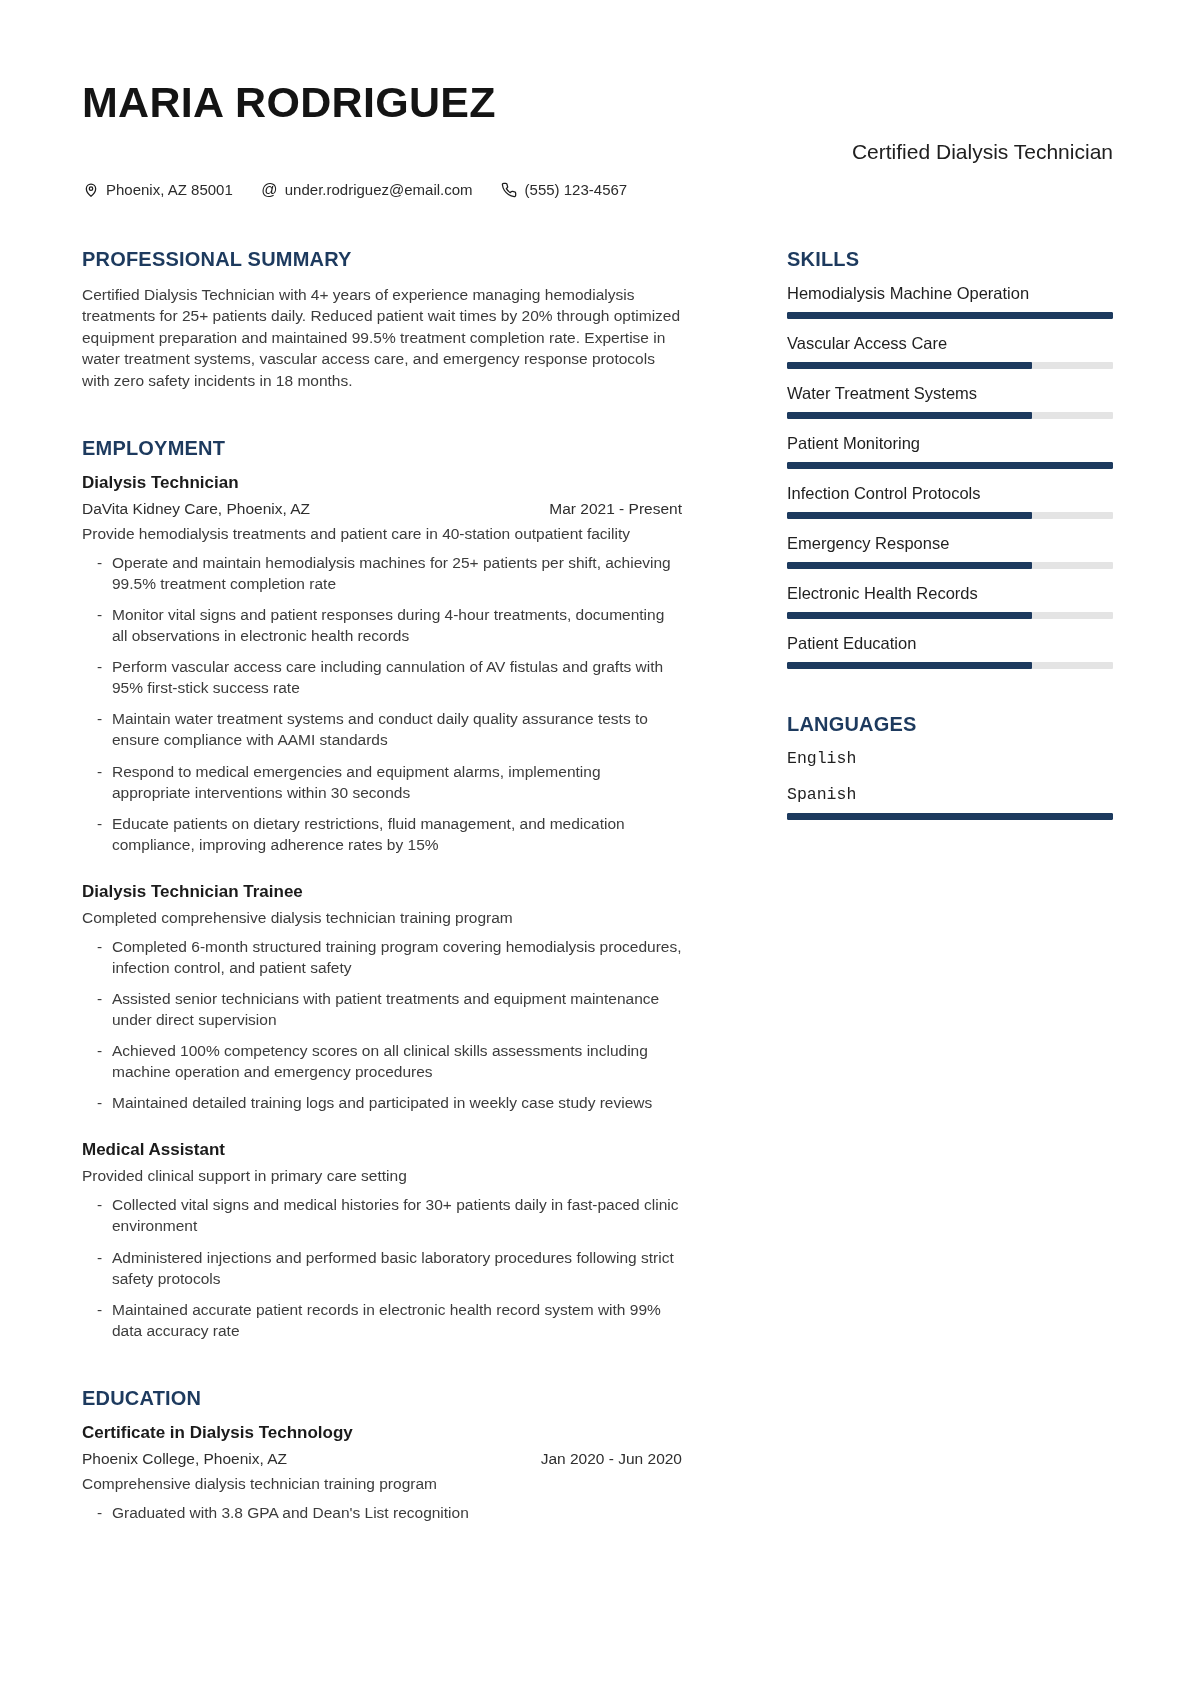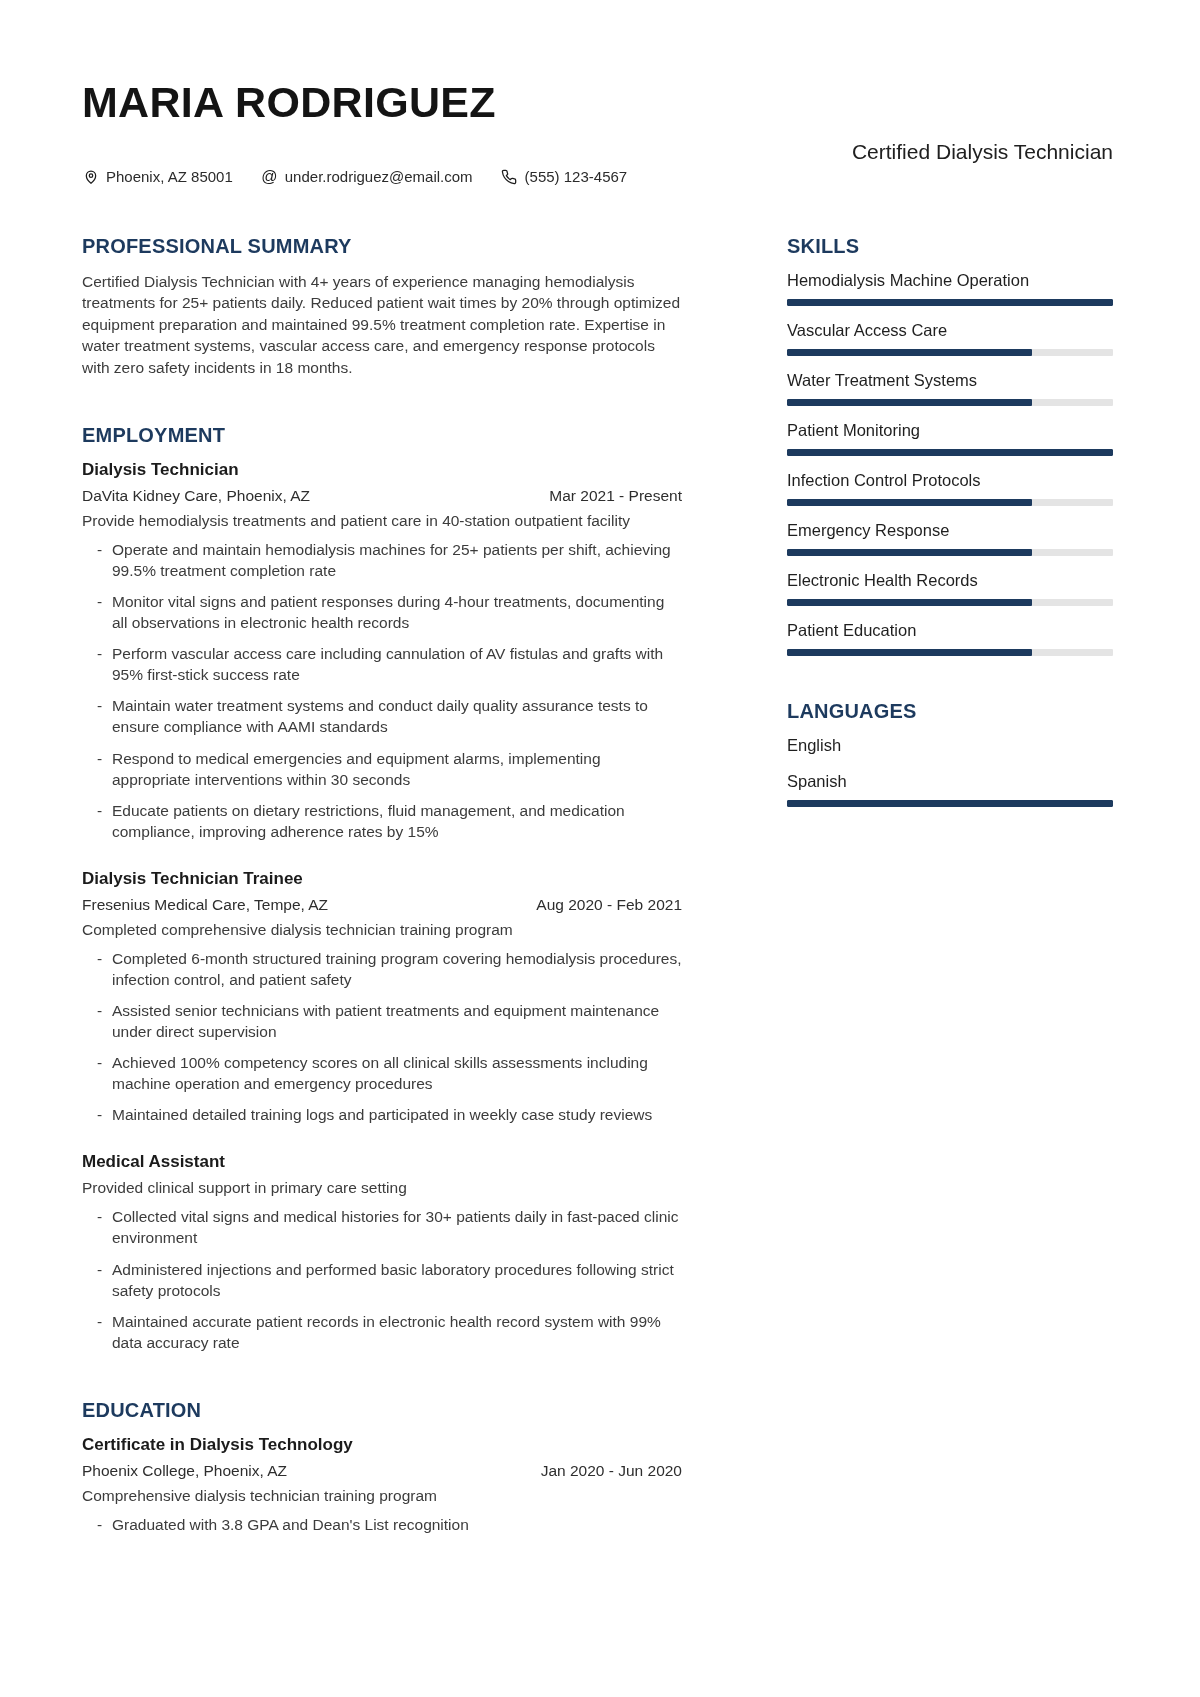--- a/index.html
+++ b/index.html
@@ -22,21 +22,21 @@
     letter-spacing: 0.3px;
     color: #141414;
   }
   .role {
     margin-top: 13px;
     font-size: 21px;
     color: #202020;
     text-align: right;
   }
   .contact {
-    margin-top: 4px;
+    margin-top: 17px;
     display: flex;
     align-items: flex-start;
     gap: 28px;
     font-size: 15px;
     color: #2b2b2b;
   }
   .contact-item { display: flex; align-items: center; gap: 7px; }
   .contact-item .icon {
     width: 17px; height: 17px;
     display: inline-flex; align-items: center; justify-content: center;
@@ -88,21 +88,21 @@
     background: var(--track);
     border-radius: 1px;
     position: relative;
     overflow: hidden;
   }
   .bar-fill {
     position: absolute; left: 0; top: 0; bottom: 0;
     background: var(--accent);
     border-radius: 1px;
   }
-  .lang { margin-bottom: 17px; }
+  .lang { margin-bottom: 17px; font-family: Liberation Mono, monospace; }
   .lang .skill-label { margin-bottom: 9px; }
   .languages-section { margin-top: 44px; }
 </style>
 </head>
 <body style="--accent: #1d3a5e; --track: #e4e4e4;">
 
 <div class="page">
 
   <header>
     <div class="name">MARIA RODRIGUEZ</div>
@@ -175,24 +175,20 @@
                   <span class="b-text">Respond to medical emergencies and equipment alarms, implementing appropriate interventions within 30 seconds</span>
                 </li>
                 <li>
                   <span class="dash">-</span>
                   <span class="b-text">Educate patients on dietary restrictions, fluid management, and medication compliance, improving adherence rates by 15%</span>
                 </li>
               </ul>
             </div>
             <div class="job">
               <div class="job-title">Dialysis Technician Trainee</div>
-              <div class="job-meta">
-                <span class="job-company">Fresenius Medical Care, Tempe, AZ</span>
-                <span class="job-dates">Aug 2020 - Feb 2021</span>
-              </div>
               <div class="job-summary">Completed comprehensive dialysis technician training program</div>
               <ul class="bullets">
                 <li>
                   <span class="dash">-</span>
                   <span class="b-text">Completed 6-month structured training program covering hemodialysis procedures, infection control, and patient safety</span>
                 </li>
                 <li>
                   <span class="dash">-</span>
                   <span class="b-text">Assisted senior technicians with patient treatments and equipment maintenance under direct supervision</span>
                 </li>

